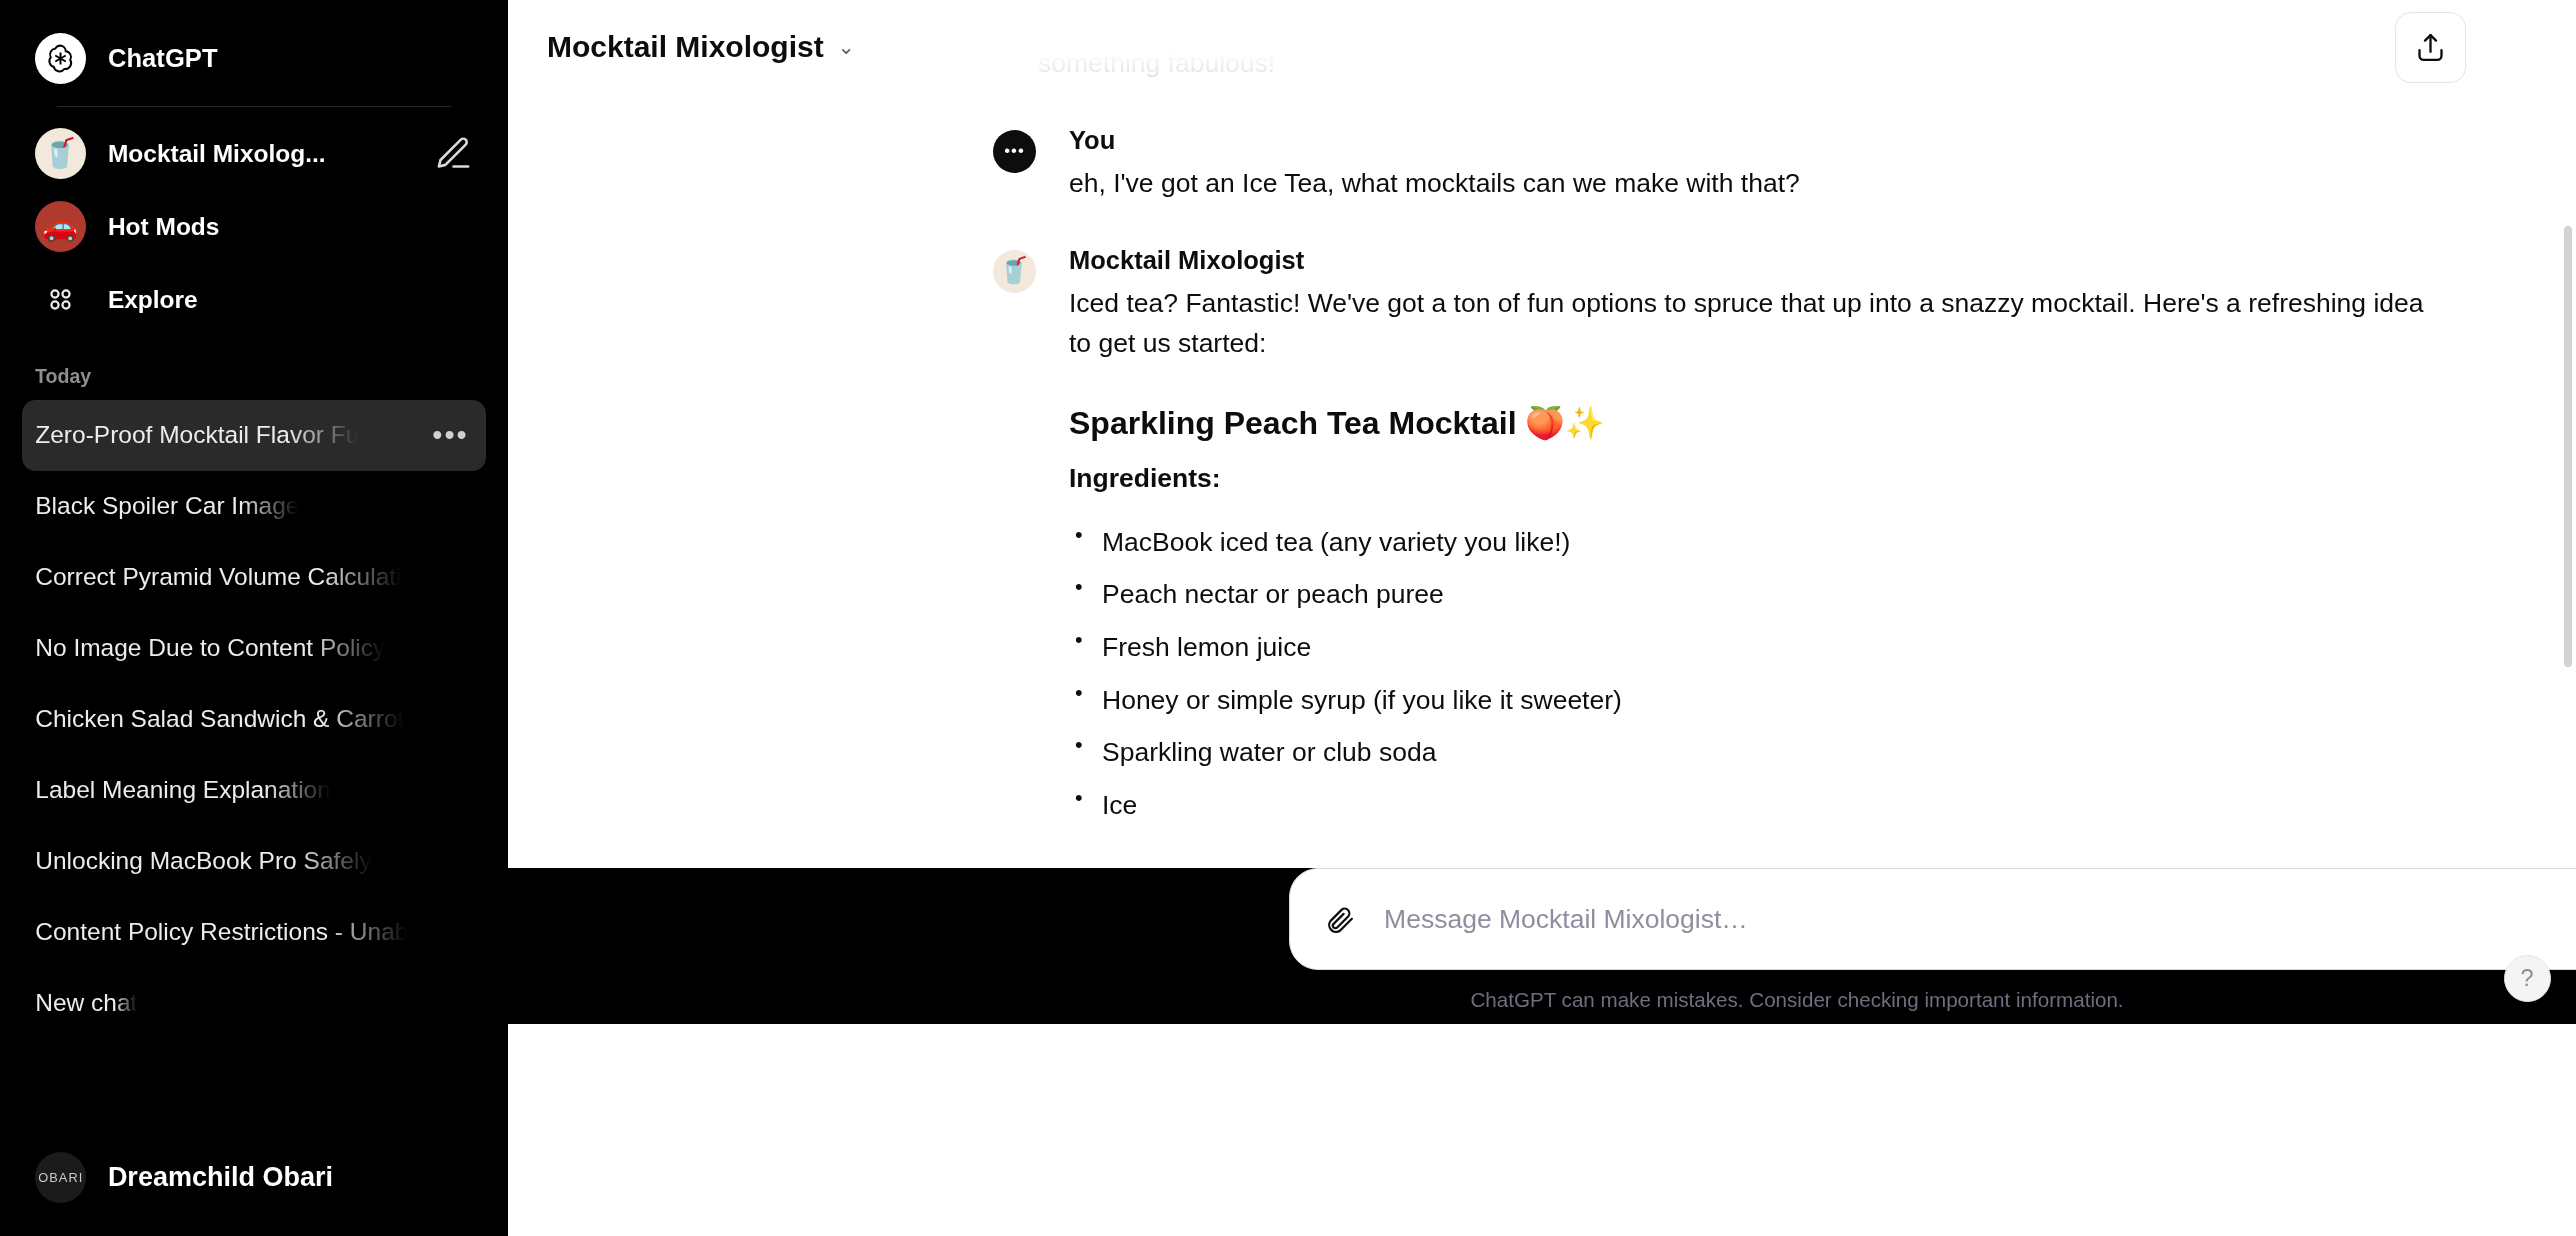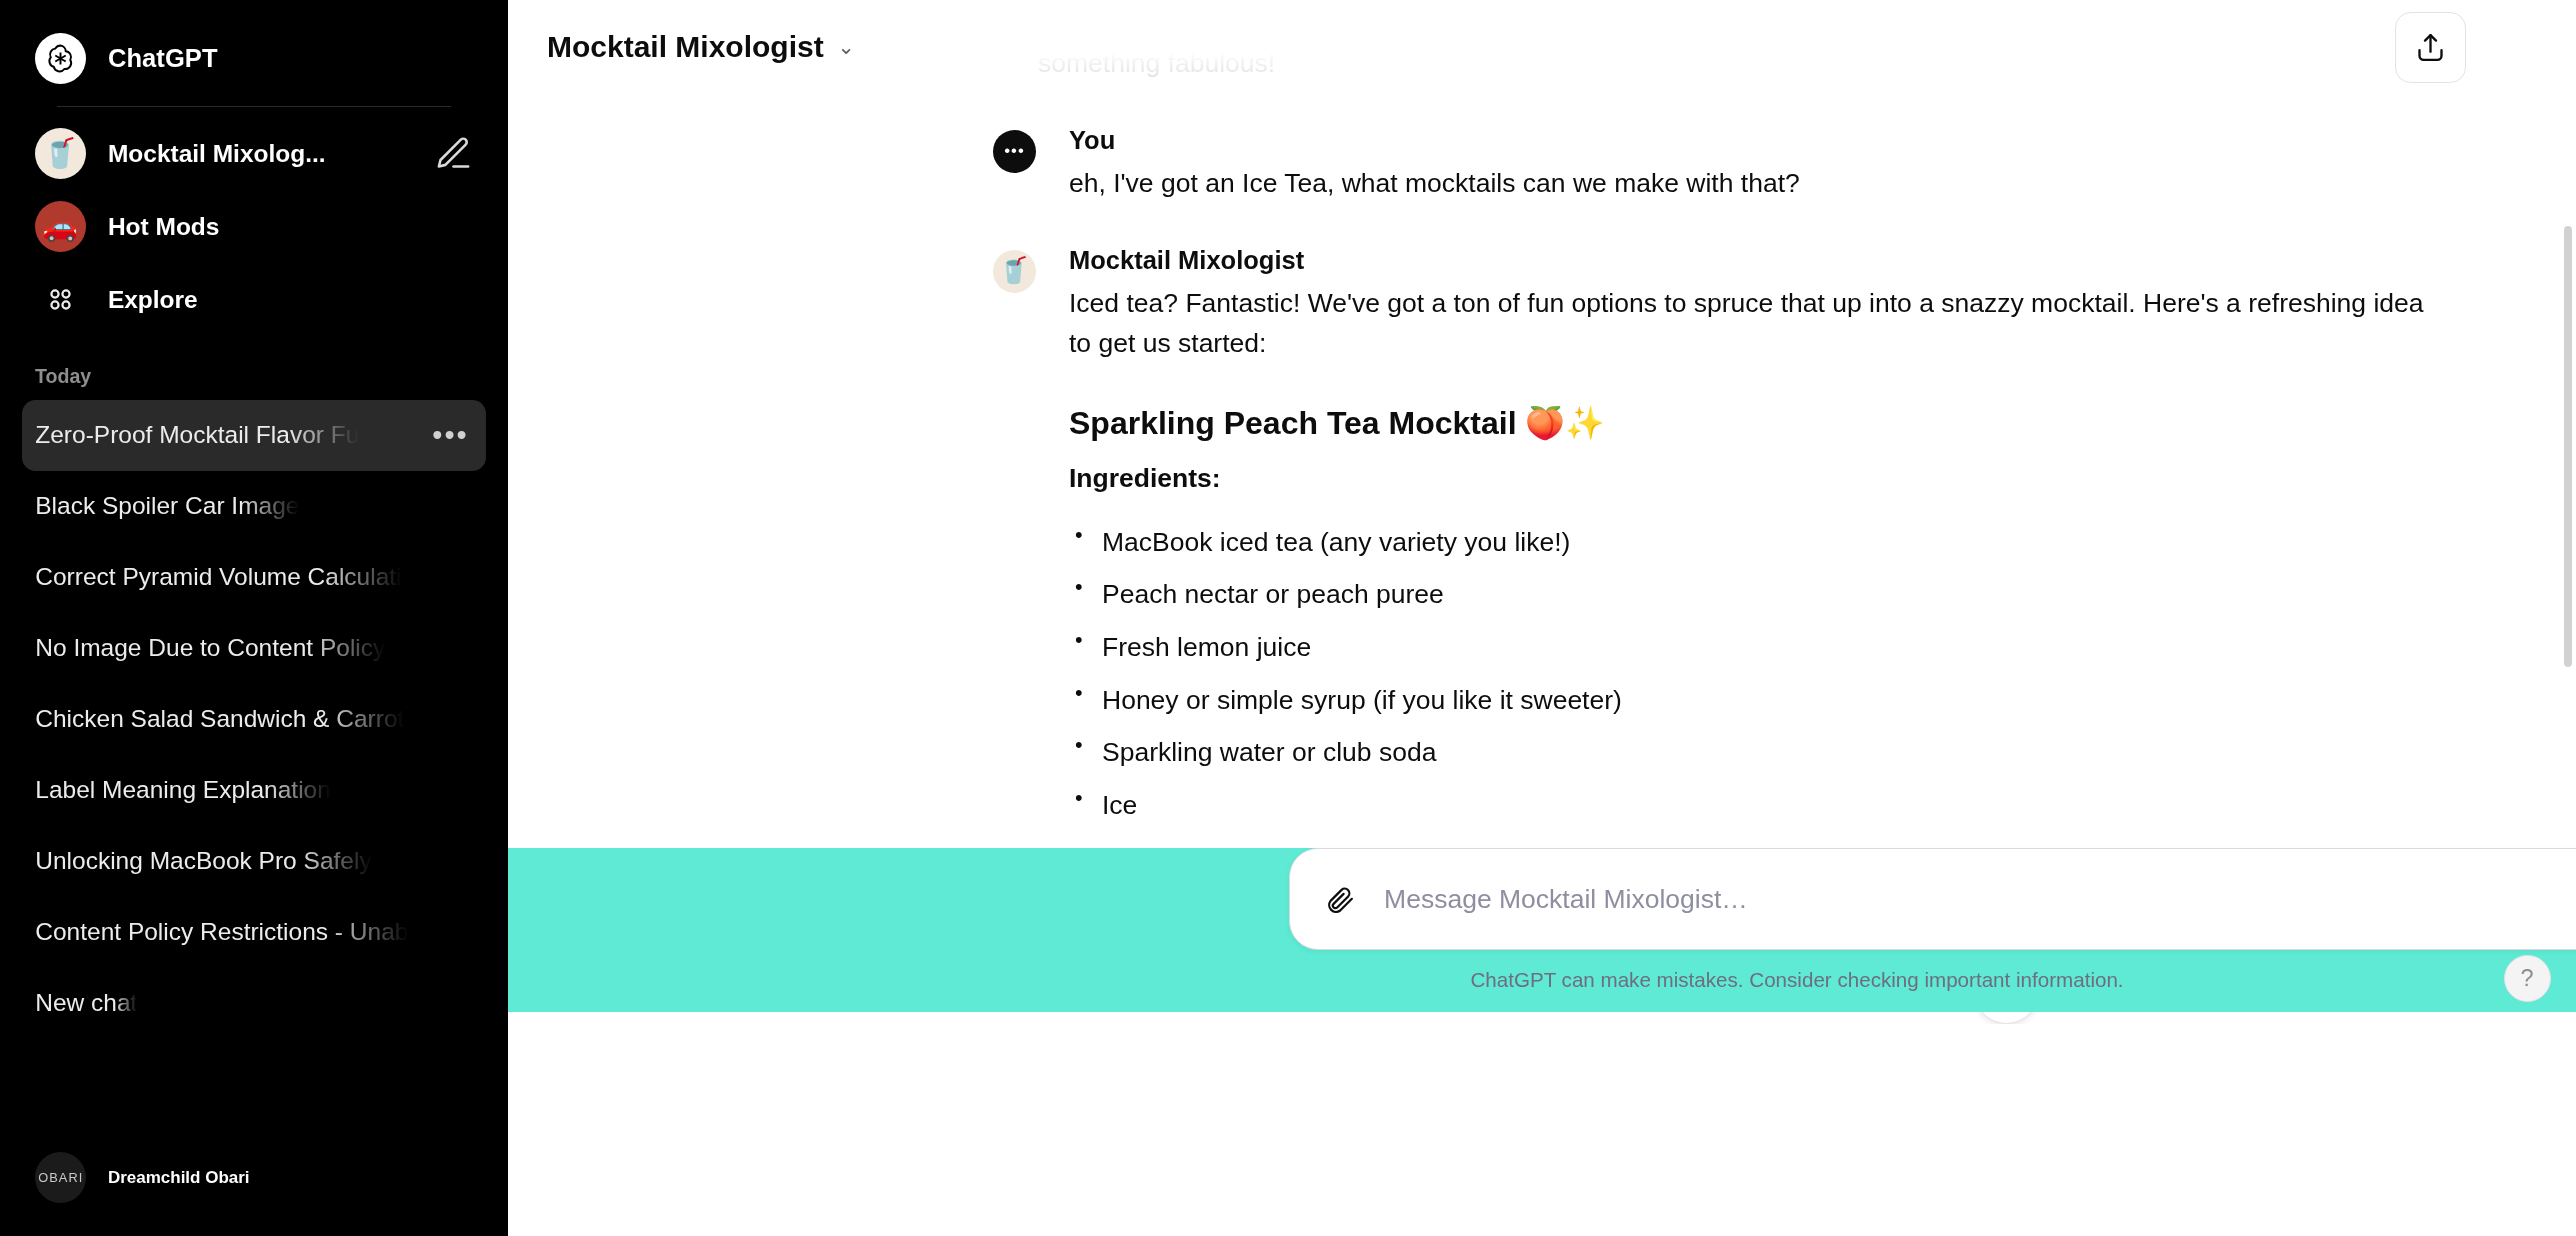--- a/index.html
+++ b/index.html
@@ -86,21 +86,21 @@
     display: flex; align-items: center; gap: 21.6px;
     height: 73px; padding: 0 13.7px; border-radius: 13.7px; cursor: pointer;
   }
   .user-avatar {
     width: 51px; height: 51px; border-radius: 50%;
     flex: 0 0 51px; background: #1b1b1b;
     display: flex; align-items: center; justify-content: center;
     font-size: 12.8px; color: #c9c9c9; letter-spacing: 1px;
     overflow: hidden; text-align: center;
   }
-  .user-name { font-size: 17px; font-weight: 600; color: #ffffff; }
+  .user-name { font-size: 27px; font-weight: 600; color: #ffffff; }
 
   
   .collapse-handle {
     position: absolute; left: 538px; top: 589px;
     width: 5.9px; height: 45px; border-radius: 3.9px;
     background: #c9c9c9;
   }
 
   
   .main {
@@ -177,22 +177,22 @@
     width: 65px; height: 65px; border-radius: 50%;
     background: #ffffff; border: 1px solid #e3e3e3;
     box-shadow: 0 2px 5.9px rgba(0,0,0,.10);
     display: flex; align-items: center; justify-content: center;
     cursor: pointer; z-index: 8;
   }
   .scroll-btn svg { width: 29px; height: 29px; }
 
   
   .composer-wrap {
-    position: absolute; left: 0; right: 0; bottom: 12px;
-    background: #5eead4; padding: 0 0 20px 0; z-index: 9;
+    position: absolute; left: 0; right: 0; bottom: 0;
+    background: #000000; padding: 0 0 12px 0; z-index: 9;
   }
   .composer {
     width: 1509px; margin-left: 781px; height: 102px;
     border: 1px solid #d9d9e3; border-radius: 29px;
     background: #ffffff; display: flex; align-items: center;
     padding: 0 25.5px 0 25.5px; box-shadow: 0 2px 5.9px rgba(0,0,0,.05);
     position: relative;
   }
   .clip-btn {
     width: 47px; height: 47px; flex: 0 0 47px;

